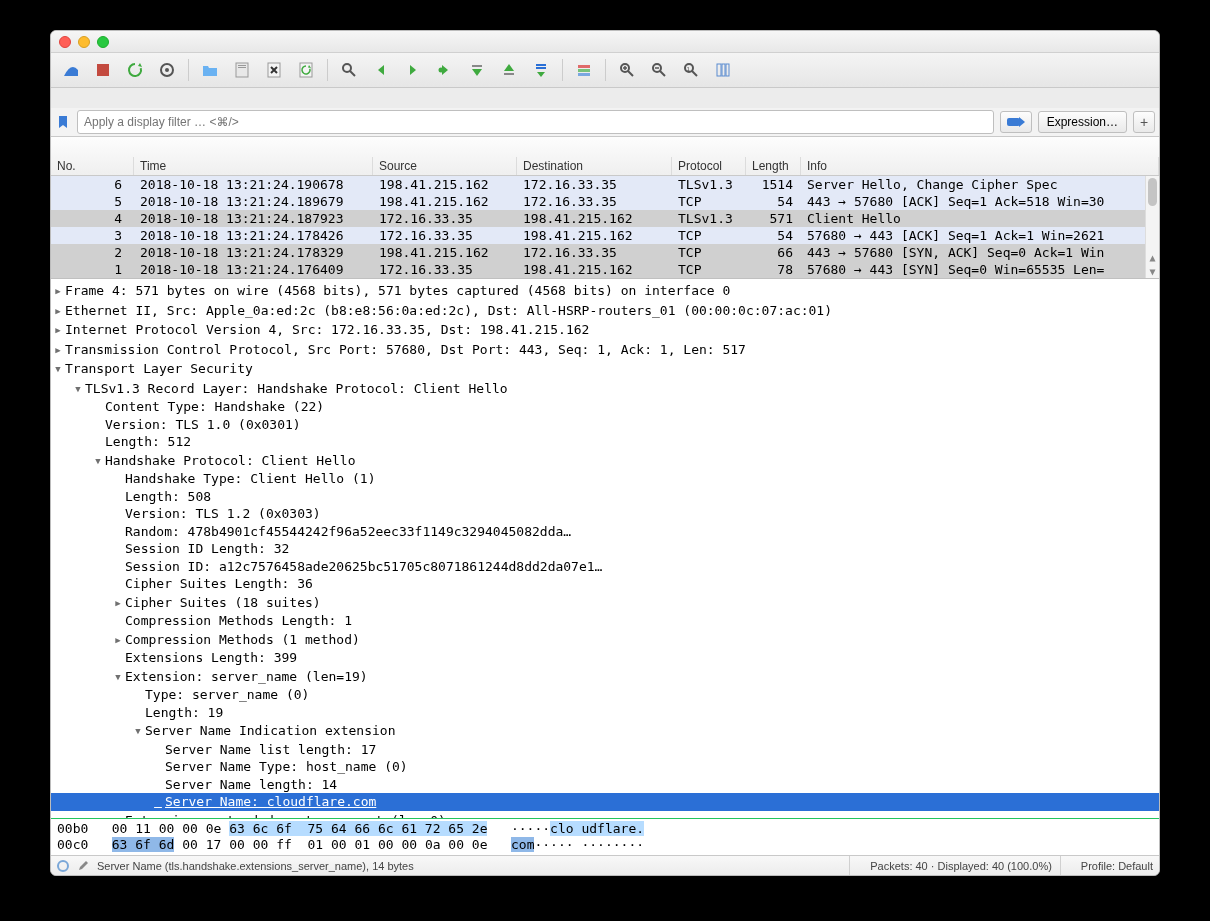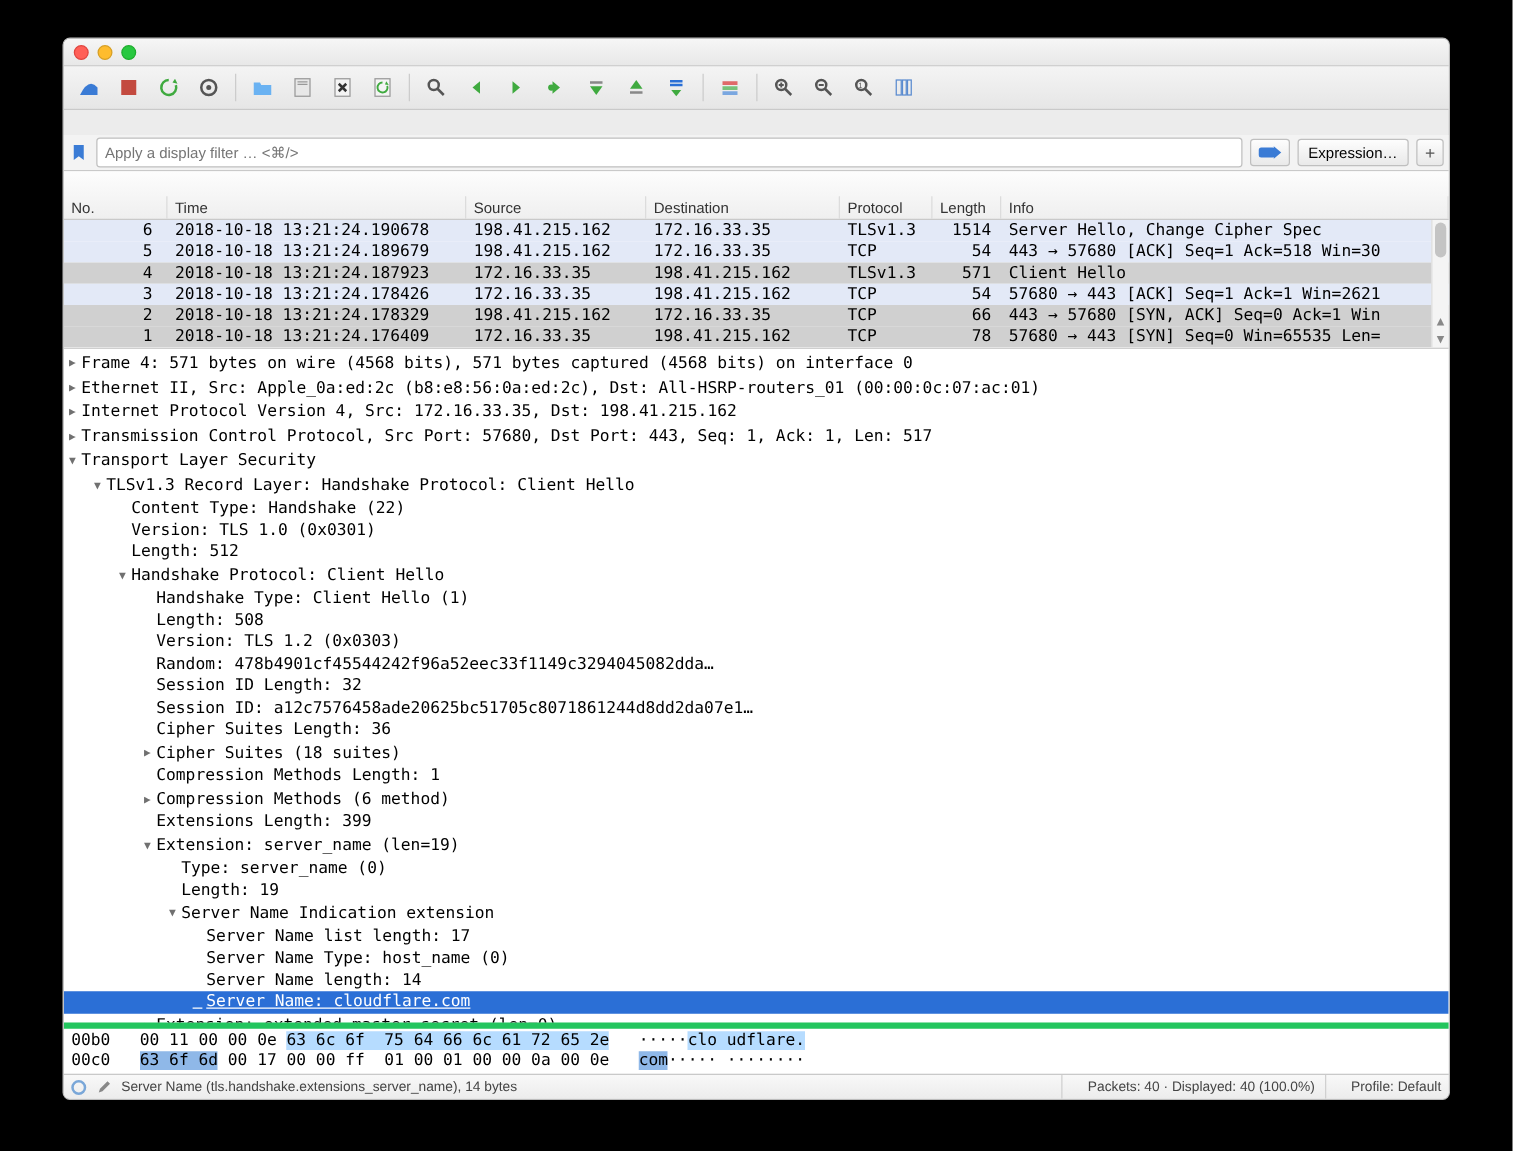--- a/index.html
+++ b/index.html
@@ -89,21 +89,21 @@
   
   .details{font-family:Menlo,Consolas,monospace;font-size:13px;background:#fff;border-top:1px solid #c0c0c0;padding:2px 0 2px 0;line-height:17.5px;max-height:540px;overflow:hidden;}
   .drow{display:flex;align-items:center;white-space:pre;}
   .tri{width:14px;text-align:center;color:#707070;flex:0 0 auto;cursor:pointer;user-select:none;}
   .tri.open::before{content:"▼";font-size:9px;}
   .tri.closed::before{content:"▶";font-size:9px;}
   .tri.none::before{content:" ";}
   .ind{display:inline-block;}
   .drow.selected{background:#2b6fd6;color:#fff;text-decoration:underline;}
   
-  .hex{font-family:Menlo,Consolas,monospace;font-size:13px;background:#fff;border-top:5px solid #22c55e;padding:2px 6px;white-space:pre;line-height:16px;}
+  .hex{font-family:Menlo,Consolas,monospace;font-size:13px;background:#fff;border-top:1px solid #22c55e;padding:2px 6px;white-space:pre;line-height:16px;}
   .hl{background:#b6dcff;}
   .hl-d{background:#8fb8e8;}
   
   .status{display:flex;align-items:center;height:20px;background:linear-gradient(#f8f8f8,#ececec);border-top:1px solid #c9c9c9;font-size:11px;color:#444;padding:0 6px;gap:8px;}
   .status .sp{flex:1;}
   .status .seg{border-left:1px solid #d0d0d0;padding-left:20px;height:100%;display:flex;align-items:center;}
   .circ{width:12px;height:12px;border:2px solid #7aa7d8;border-radius:50%;}
   svg{display:block;}
 </style>
 </head>
@@ -305,21 +305,21 @@
       <div class="drow"><span class="ind" style="width: 40px;"></span><span class="tri open"></span><span>Handshake Protocol: Client Hello</span></div>
       <div class="drow"><span class="ind" style="width: 60px;"></span><span class="tri none"></span><span>Handshake Type: Client Hello (1)</span></div>
       <div class="drow"><span class="ind" style="width: 60px;"></span><span class="tri none"></span><span>Length: 508</span></div>
       <div class="drow"><span class="ind" style="width: 60px;"></span><span class="tri none"></span><span>Version: TLS 1.2 (0x0303)</span></div>
       <div class="drow"><span class="ind" style="width: 60px;"></span><span class="tri none"></span><span>Random: 478b4901cf45544242f96a52eec33f1149c3294045082dda…</span></div>
       <div class="drow"><span class="ind" style="width: 60px;"></span><span class="tri none"></span><span>Session ID Length: 32</span></div>
       <div class="drow"><span class="ind" style="width: 60px;"></span><span class="tri none"></span><span>Session ID: a12c7576458ade20625bc51705c8071861244d8dd2da07e1…</span></div>
       <div class="drow"><span class="ind" style="width: 60px;"></span><span class="tri none"></span><span>Cipher Suites Length: 36</span></div>
       <div class="drow"><span class="ind" style="width: 60px;"></span><span class="tri closed"></span><span>Cipher Suites (18 suites)</span></div>
       <div class="drow"><span class="ind" style="width: 60px;"></span><span class="tri none"></span><span>Compression Methods Length: 1</span></div>
-      <div class="drow"><span class="ind" style="width: 60px;"></span><span class="tri closed"></span><span>Compression Methods (6 method)</span></div>
+      <div class="drow"><span class="ind" style="width: 60px;"></span><span class="tri closed"></span><span>Compression Methods (1 method)</span></div>
       <div class="drow"><span class="ind" style="width: 60px;"></span><span class="tri none"></span><span>Extensions Length: 399</span></div>
       <div class="drow"><span class="ind" style="width: 60px;"></span><span class="tri open"></span><span>Extension: server_name (len=19)</span></div>
       <div class="drow"><span class="ind" style="width: 80px;"></span><span class="tri none"></span><span>Type: server_name (0)</span></div>
       <div class="drow"><span class="ind" style="width: 80px;"></span><span class="tri none"></span><span>Length: 19</span></div>
       <div class="drow"><span class="ind" style="width: 80px;"></span><span class="tri open"></span><span>Server Name Indication extension</span></div>
       <div class="drow"><span class="ind" style="width: 100px;"></span><span class="tri none"></span><span>Server Name list length: 17</span></div>
       <div class="drow"><span class="ind" style="width: 100px;"></span><span class="tri none"></span><span>Server Name Type: host_name (0)</span></div>
       <div class="drow"><span class="ind" style="width: 100px;"></span><span class="tri none"></span><span>Server Name length: 14</span></div>
       <div class="drow selected"><span class="ind" style="width: 100px;"></span><span class="tri none"></span><span>Server Name: cloudflare.com</span></div>
       <div class="drow"><span class="ind" style="width: 60px;"></span><span class="tri closed"></span><span>Extension: extended_master_secret (len=0)</span></div>

